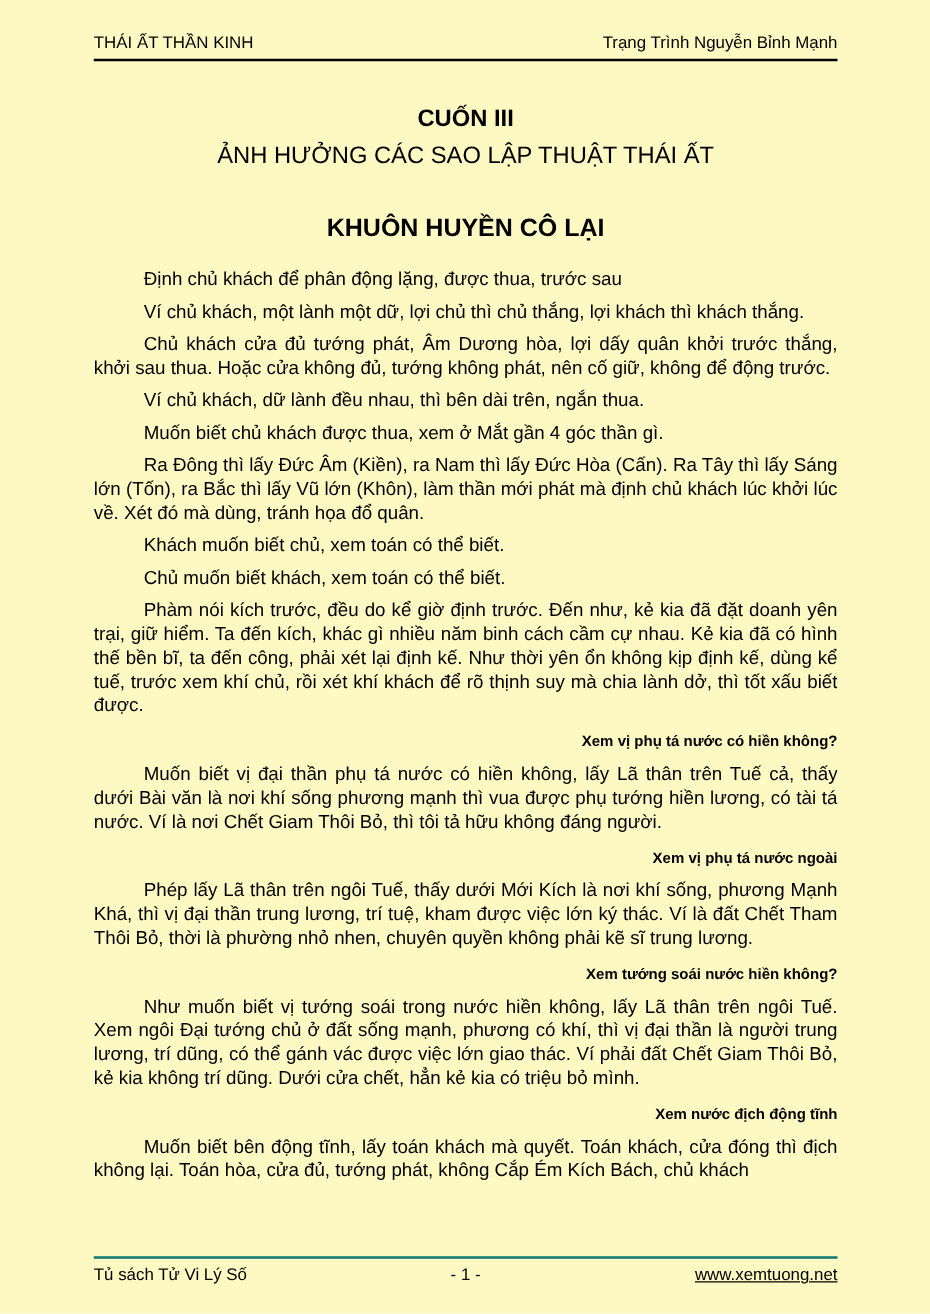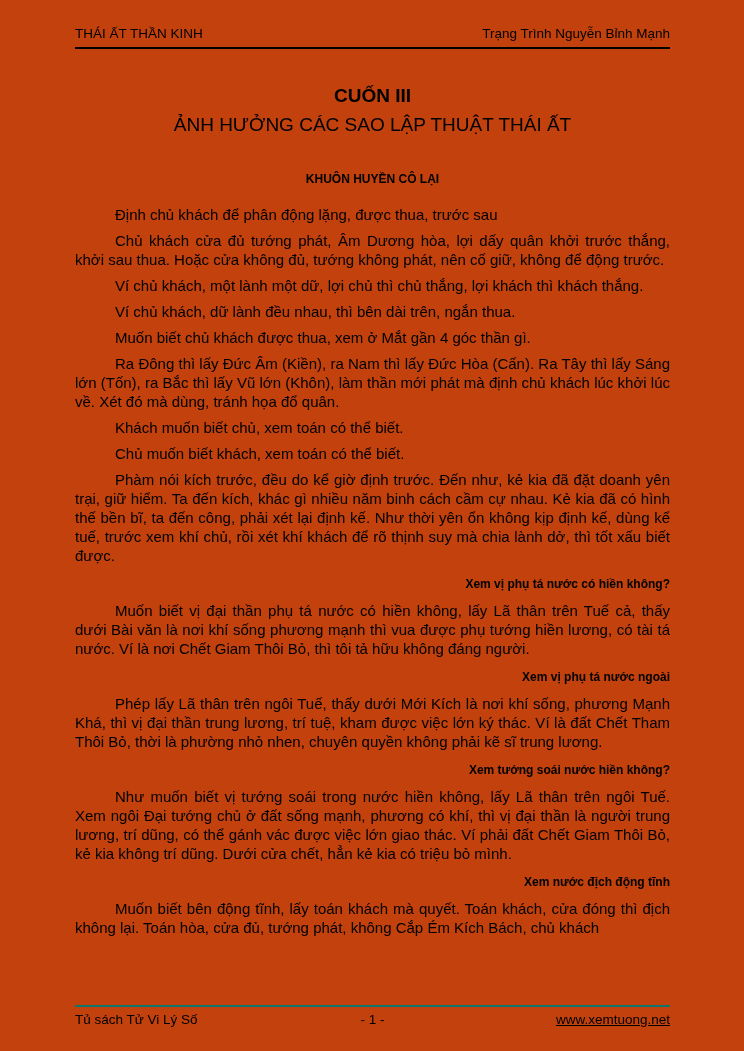--- a/index.html
+++ b/index.html
@@ -4,34 +4,34 @@
 <style>
   * { margin: 0; padding: 0; box-sizing: border-box; }
   html, body { background: #fff; }
   body {
     width: 744px; height: 1051px;
     font-family: "Liberation Sans", "DejaVu Sans", sans-serif;
     color: #000;
   }
   .page {
     width: 744px; height: 1051px;
-    background: #c2410c;
+    background: #fef9c3;
     padding: 26px 74px 24px 75px;
     display: flex; flex-direction: column;
   }
   .header {
     display: flex; justify-content: space-between; align-items: flex-end;
     font-size: 13.5px;
     padding-bottom: 6px;
     border-bottom: 2px solid #000;
   }
   .titles { text-align: center; margin-top: 36px; }
   .title-volume   { font-size: 19px; font-weight: bold; }
   .title-subtitle { font-size: 19px; font-weight: normal; margin-top: 7px; }
-  .title-section  { font-size: 12px; font-weight: bold; margin-top: 36px; }
+  .title-section  { font-size: 20px; font-weight: bold; margin-top: 36px; }
   .doc-body { flex: 1 1 auto; margin-top: 12px; overflow: hidden; }
   .doc-body p {
     font-size: 15px;
     line-height: 19px;
     text-align: justify;
     text-indent: 40px;
     margin-top: 7px;
   }
   .doc-body h4 {
     font-size: 12px;
@@ -62,22 +62,22 @@
   </div>
 
   <div class="titles">
     <div class="title-volume">CUỐN III</div>
     <div class="title-subtitle">ẢNH HƯỞNG CÁC SAO LẬP THUẬT THÁI ẤT</div>
     <div class="title-section">KHUÔN HUYỀN CÔ LẠI</div>
   </div>
 
   <div class="doc-body">
     <p>Định chủ khách để phân động lặng, được thua, trước sau</p>
+    <p>Ví chủ khách, một lành một dữ, lợi chủ thì chủ thắng, lợi khách thì khách thắng.</p>
     <p>Chủ khách cửa đủ tướng phát, Âm Dương hòa, lợi dấy quân khởi trước thắng, khởi sau thua. Hoặc cửa không đủ, tướng không phát, nên cố giữ, không để động trước.</p>
-    <p>Ví chủ khách, một lành một dữ, lợi chủ thì chủ thắng, lợi khách thì khách thắng.</p>
     <p>Ví chủ khách, dữ lành đều nhau, thì bên dài trên, ngắn thua.</p>
     <p>Muốn biết chủ khách được thua, xem ở Mắt gần 4 góc thần gì.</p>
     <p>Ra Đông thì lấy Đức Âm (Kiền), ra Nam thì lấy Đức Hòa (Cấn). Ra Tây thì lấy Sáng lớn (Tốn), ra Bắc thì lấy Vũ lớn (Khôn), làm thần mới phát mà định chủ khách lúc khởi lúc về. Xét đó mà dùng, tránh họa đổ quân.</p>
     <p>Khách muốn biết chủ, xem toán có thể biết.</p>
     <p>Chủ muốn biết khách, xem toán có thể biết.</p>
     <p>Phàm nói kích trước, đều do kể giờ định trước. Đến như, kẻ kia đã đặt doanh yên trại, giữ hiểm. Ta đến kích, khác gì nhiều năm binh cách cầm cự nhau. Kẻ kia đã có hình thế bền bĩ, ta đến công, phải xét lại định kế. Như thời yên ổn không kịp định kế, dùng kể tuế, trước xem khí chủ, rồi xét khí khách để rõ thịnh suy mà chia lành dở, thì tốt xấu biết được.</p>
     <h4>Xem vị phụ tá nước có hiền không?</h4>
     <p>Muốn biết vị đại thần phụ tá nước có hiền không, lấy Lã thân trên Tuế cả, thấy dưới Bài văn là nơi khí sống phương mạnh thì vua được phụ tướng hiền lương, có tài tá nước. Ví là nơi Chết Giam Thôi Bỏ, thì tôi tả hữu không đáng người.</p>
     <h4>Xem vị phụ tá nước ngoài</h4>
     <p>Phép lấy Lã thân trên ngôi Tuế, thấy dưới Mới Kích là nơi khí sống, phương Mạnh Khá, thì vị đại thần trung lương, trí tuệ, kham được việc lớn ký thác. Ví là đất Chết Tham Thôi Bỏ, thời là phường nhỏ nhen, chuyên quyền không phải kẽ sĩ trung lương.</p>

